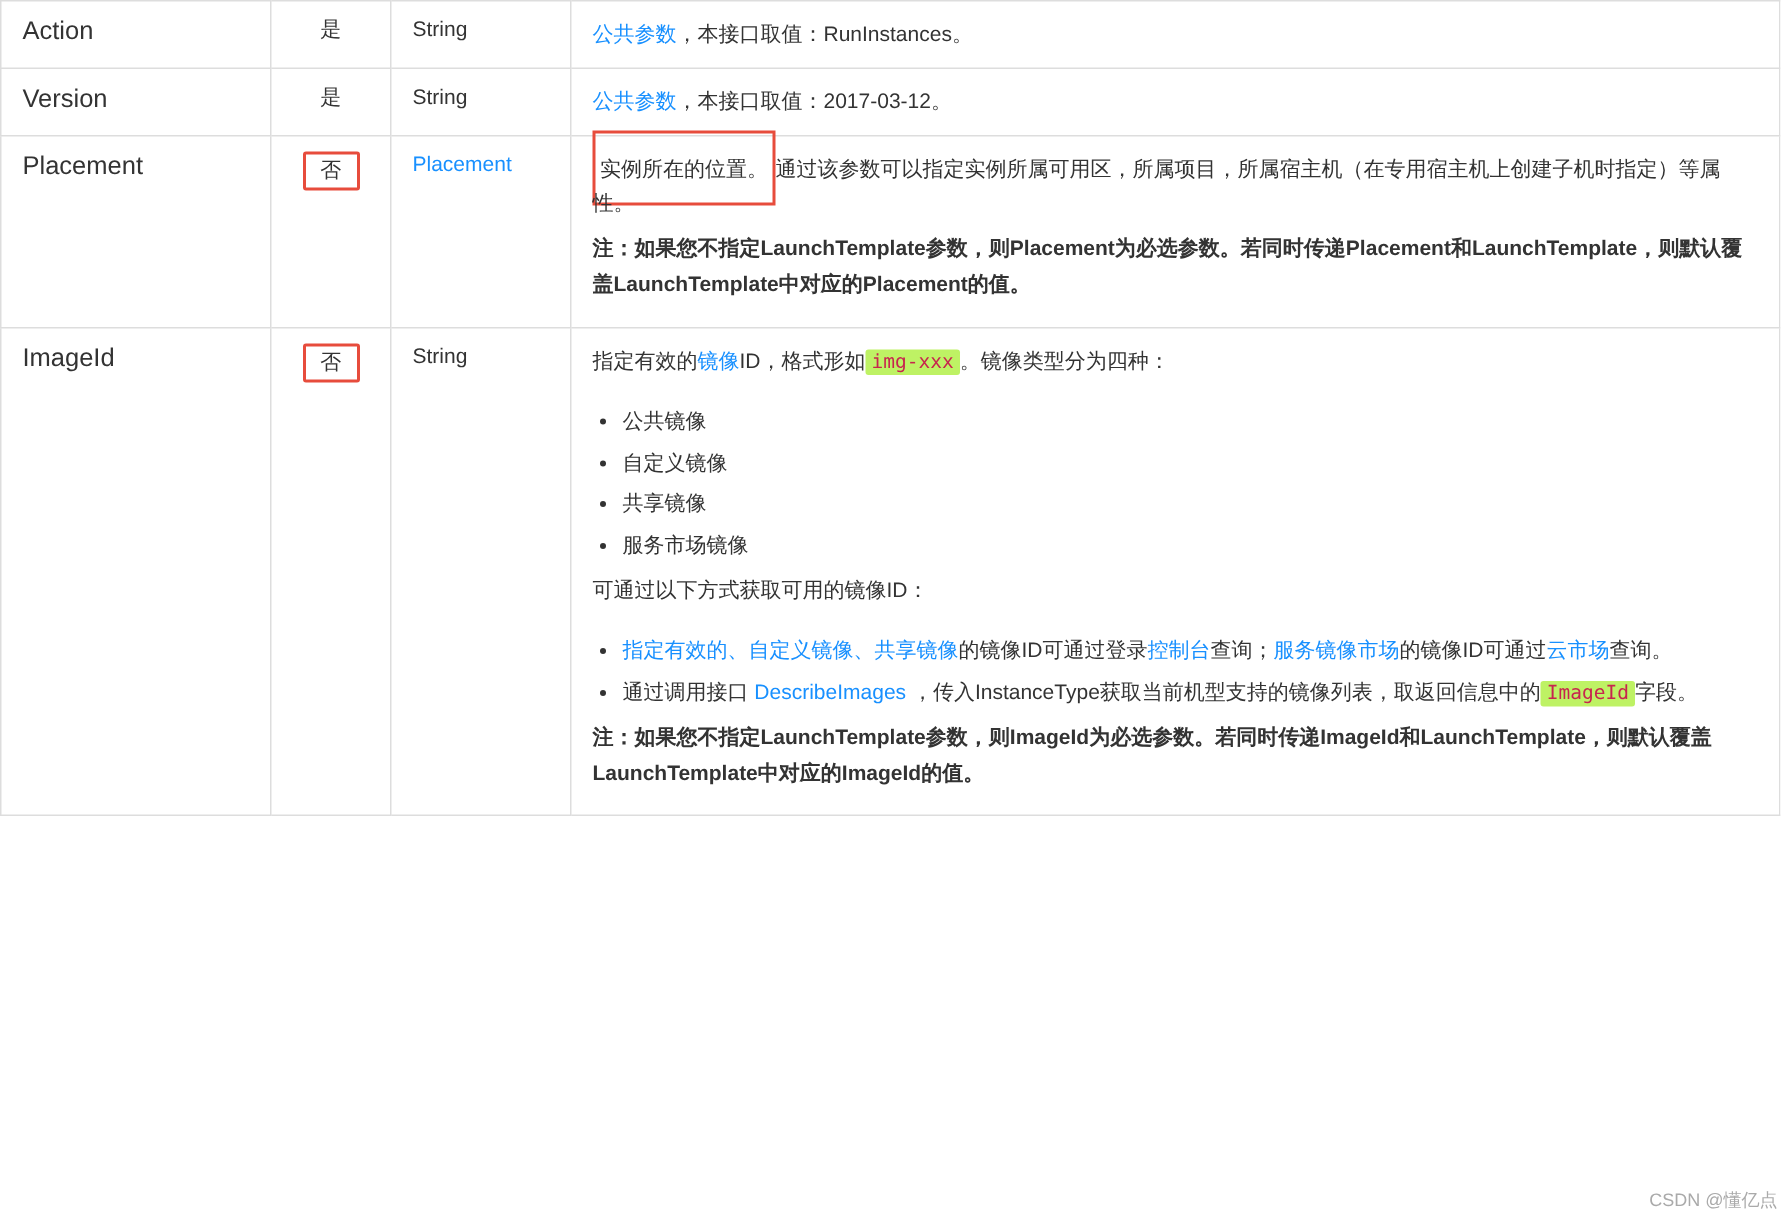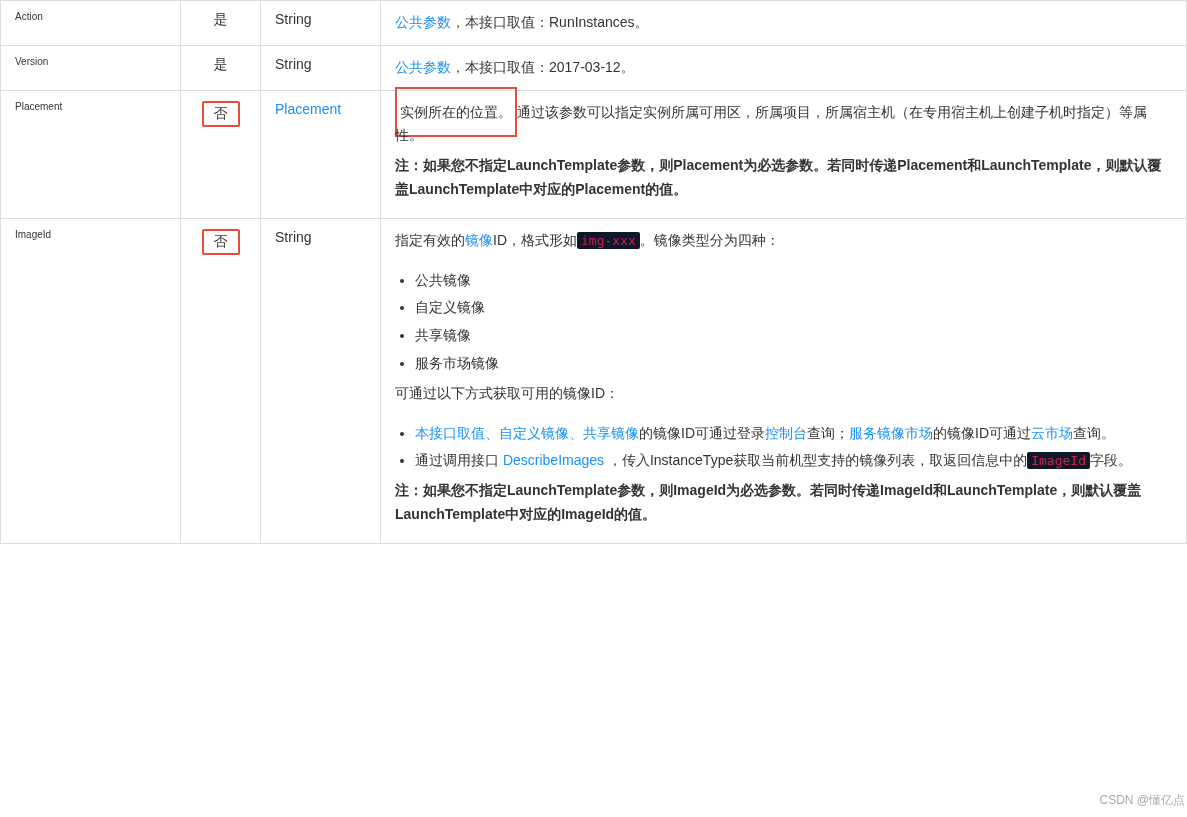--- a/index.html
+++ b/index.html
@@ -18,21 +18,21 @@
       padding: 10px 14px;
       vertical-align: top;
     }
     tr {
       background: #fff;
     }
     .col-name {
       width: 180px;
       min-width: 120px;
       color: #333;
-      font-size: 10px;
+      font-size: 17px;
     }
     .col-required {
       width: 80px;
       text-align: center;
     }
     .col-type {
       width: 120px;
     }
     .col-desc {
       width: auto;
@@ -50,21 +50,21 @@
       text-decoration: none;
       cursor: pointer;
     }
     .highlight-box {
       display: inline;
       border: 2px solid #e74c3c;
       padding: 15px 3px;
     }
     .code-inline {
       font-family: monospace;
-      background: #0f172a;
+      background: #bef264;
       padding: 1px 4px;
       border-radius: 2px;
       font-size: 13px;
       color: #c7254e;
     }
     .bold-text {
       font-weight: bold;
     }
     .desc-content {
       line-height: 1.7;
@@ -150,21 +150,21 @@
         </p>
         <ul>
           <li>公共镜像</li>
           <li>自定义镜像</li>
           <li>共享镜像</li>
           <li>服务市场镜像</li>
         </ul>
         <p>可通过以下方式获取可用的镜像ID：</p>
         <ul>
           <li>
-            <a class="link-blue">本接口取值、自定义镜像、共享镜像</a><span>的镜像ID可通过登录</span><a class="link-blue">控制台</a><span>查询；</span><a class="link-blue">服务镜像市场</a><span>的镜像ID可通过</span><a class="link-blue">云市场</a><span>查询。</span>
+            <a class="link-blue">指定有效的、自定义镜像、共享镜像</a><span>的镜像ID可通过登录</span><a class="link-blue">控制台</a><span>查询；</span><a class="link-blue">服务镜像市场</a><span>的镜像ID可通过</span><a class="link-blue">云市场</a><span>查询。</span>
           </li>
           <li>
             <span>通过调用接口 </span><a class="link-blue">DescribeImages</a><span> ，传入InstanceType获取当前机型支持的镜像列表，取返回信息中的</span><code class="code-inline">ImageId</code><span>字段。</span>
           </li>
         </ul>
         <p class="bold-text">注：如果您不指定LaunchTemplate参数，则ImageId为必选参数。若同时传递ImageId和LaunchTemplate，则默认覆盖LaunchTemplate中对应的ImageId的值。</p>
       </td>
     </tr>
   </tbody>
 </table>

